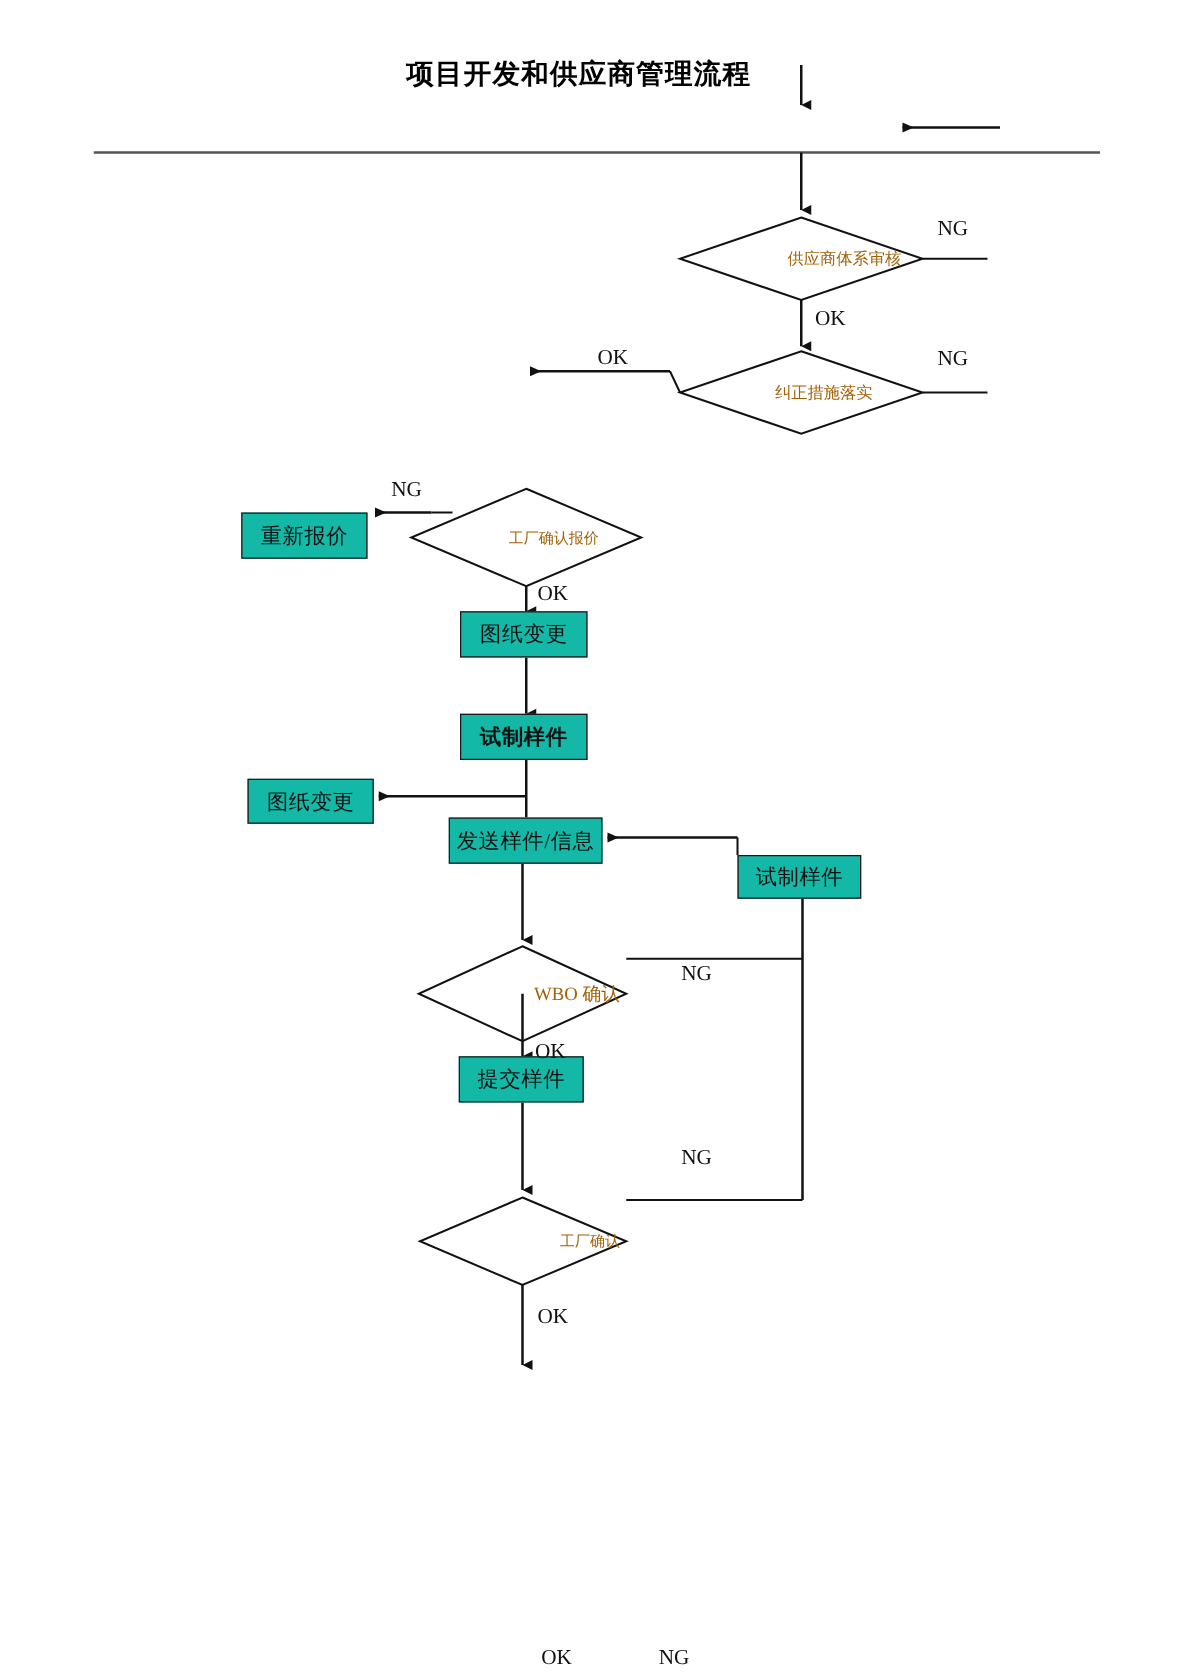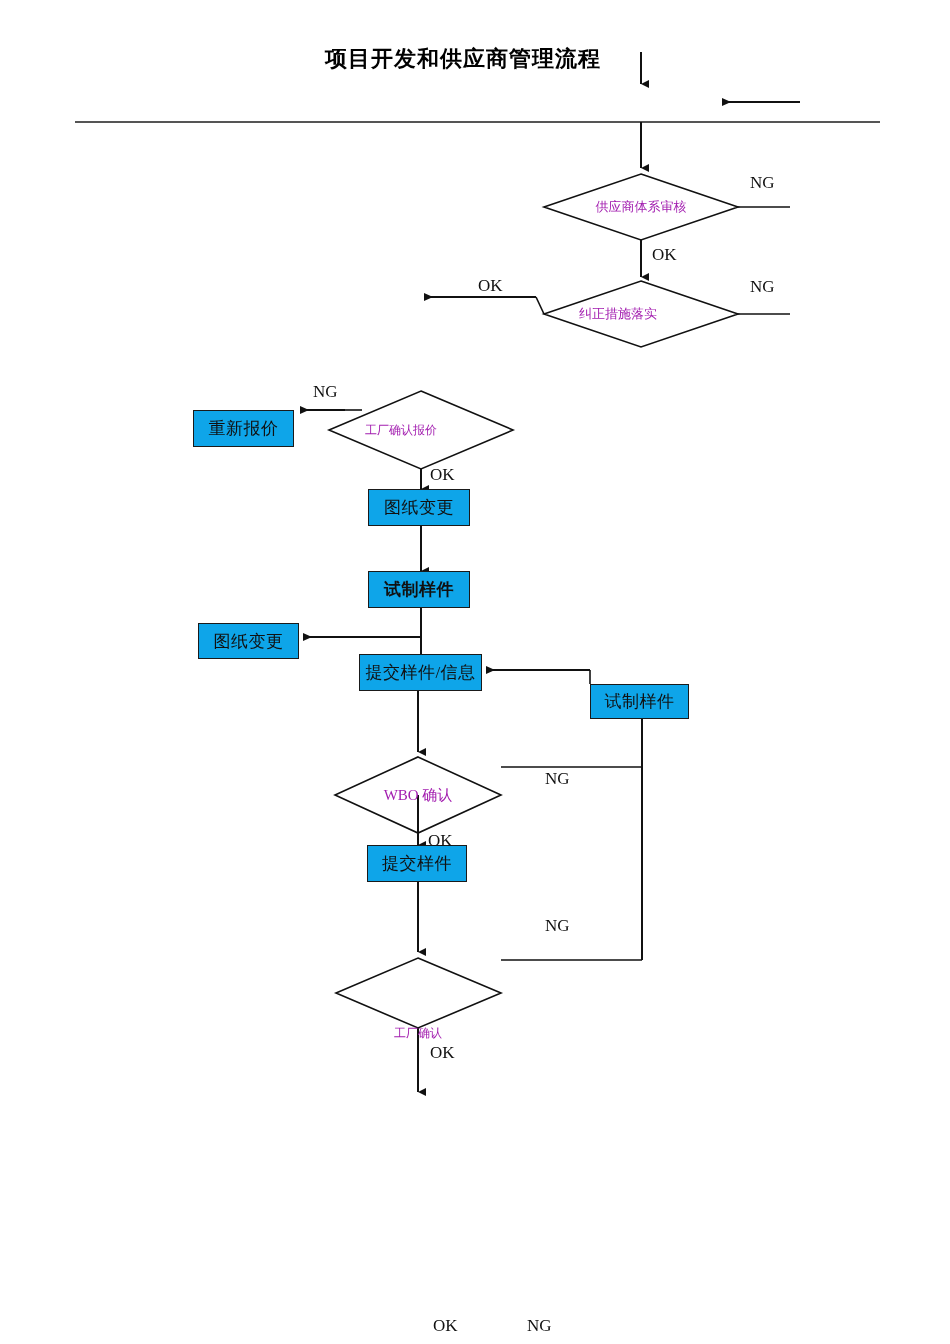--- a/index.html
+++ b/index.html
@@ -21,38 +21,38 @@
   #flow-svg {
     position: absolute;
     left: 0;
     top: 0;
     width: 950px;
     height: 1344px;
   }
   .node-box {
     position: absolute;
     border: 1px solid #1a1a1a;
-    background: #0ea5e9;
+    background: #14b8a6;
     display: flex;
     align-items: center;
     justify-content: center;
     font-family: "Liberation Serif", "DejaVu Serif", serif;
     font-size: 17px;
     color: #111111;
     letter-spacing: 0.5px;
     box-sizing: border-box;
     z-index: 5;
   }
   .node-diamond-label {
     position: absolute;
     display: flex;
     align-items: center;
-    justify-content: center;
-    font-family: "Liberation Serif", "DejaVu Serif", serif;
-    color: #a21caf;
+    justify-content: flex-end;
+    font-family: "Liberation Serif", "DejaVu Serif", serif;
+    color: #a16207;
     z-index: 6;
     pointer-events: none;
     white-space: nowrap;
   }
   .edge-label {
     position: absolute;
     font-family: "Liberation Serif", "DejaVu Serif", serif;
     font-size: 17px;
     color: #111111;
     white-space: nowrap;
@@ -159,21 +159,21 @@
 
   <div class="node-box" style="left:368px; top:571px; width:102px; height:37px;font-weight:bold;">
     <span>试制样件</span>
   </div>
 
   <div class="node-box" style="left:198px; top:623px; width:101px; height:36px;">
     <span>图纸变更</span>
   </div>
 
   <div class="node-box" style="left:359px; top:654px; width:123px; height:37px;">
-    <span>提交样件/信息</span>
+    <span>发送样件/信息</span>
   </div>
 
   <div class="node-box" style="left:590px; top:684px; width:99px; height:35px;">
     <span>试制样件</span>
   </div>
 
   <div class="node-box" style="left:367px; top:845px; width:100px; height:37px;">
     <span>提交样件</span>
   </div>
 
@@ -186,21 +186,21 @@
   </div>
 
   <div class="node-diamond-label" style="left:323px; top:419px; width:156px; height:22px; font-size:12px;">
     <span>工厂确认报价</span>
   </div>
 
   <div class="node-diamond-label" style="left:340px; top:783px; width:156px; height:24px; font-size:15px;">
     <span>WBO 确认</span>
   </div>
 
-  <div class="node-diamond-label" style="left:340px; top:982px; width:156px; height:22px; font-size:12px;margin-top:40px;">
+  <div class="node-diamond-label" style="left:340px; top:982px; width:156px; height:22px; font-size:12px;">
     <span>工厂确认</span>
   </div>
 
   <div class="edge-label" style="left:750px; top:173px;"><span>NG</span></div>
 
   <div class="edge-label" style="left:652px; top:245px;"><span>OK</span></div>
 
   <div class="edge-label" style="left:750px; top:277px;"><span>NG</span></div>
 
   <div class="edge-label" style="left:478px; top:276px;"><span>OK</span></div>

